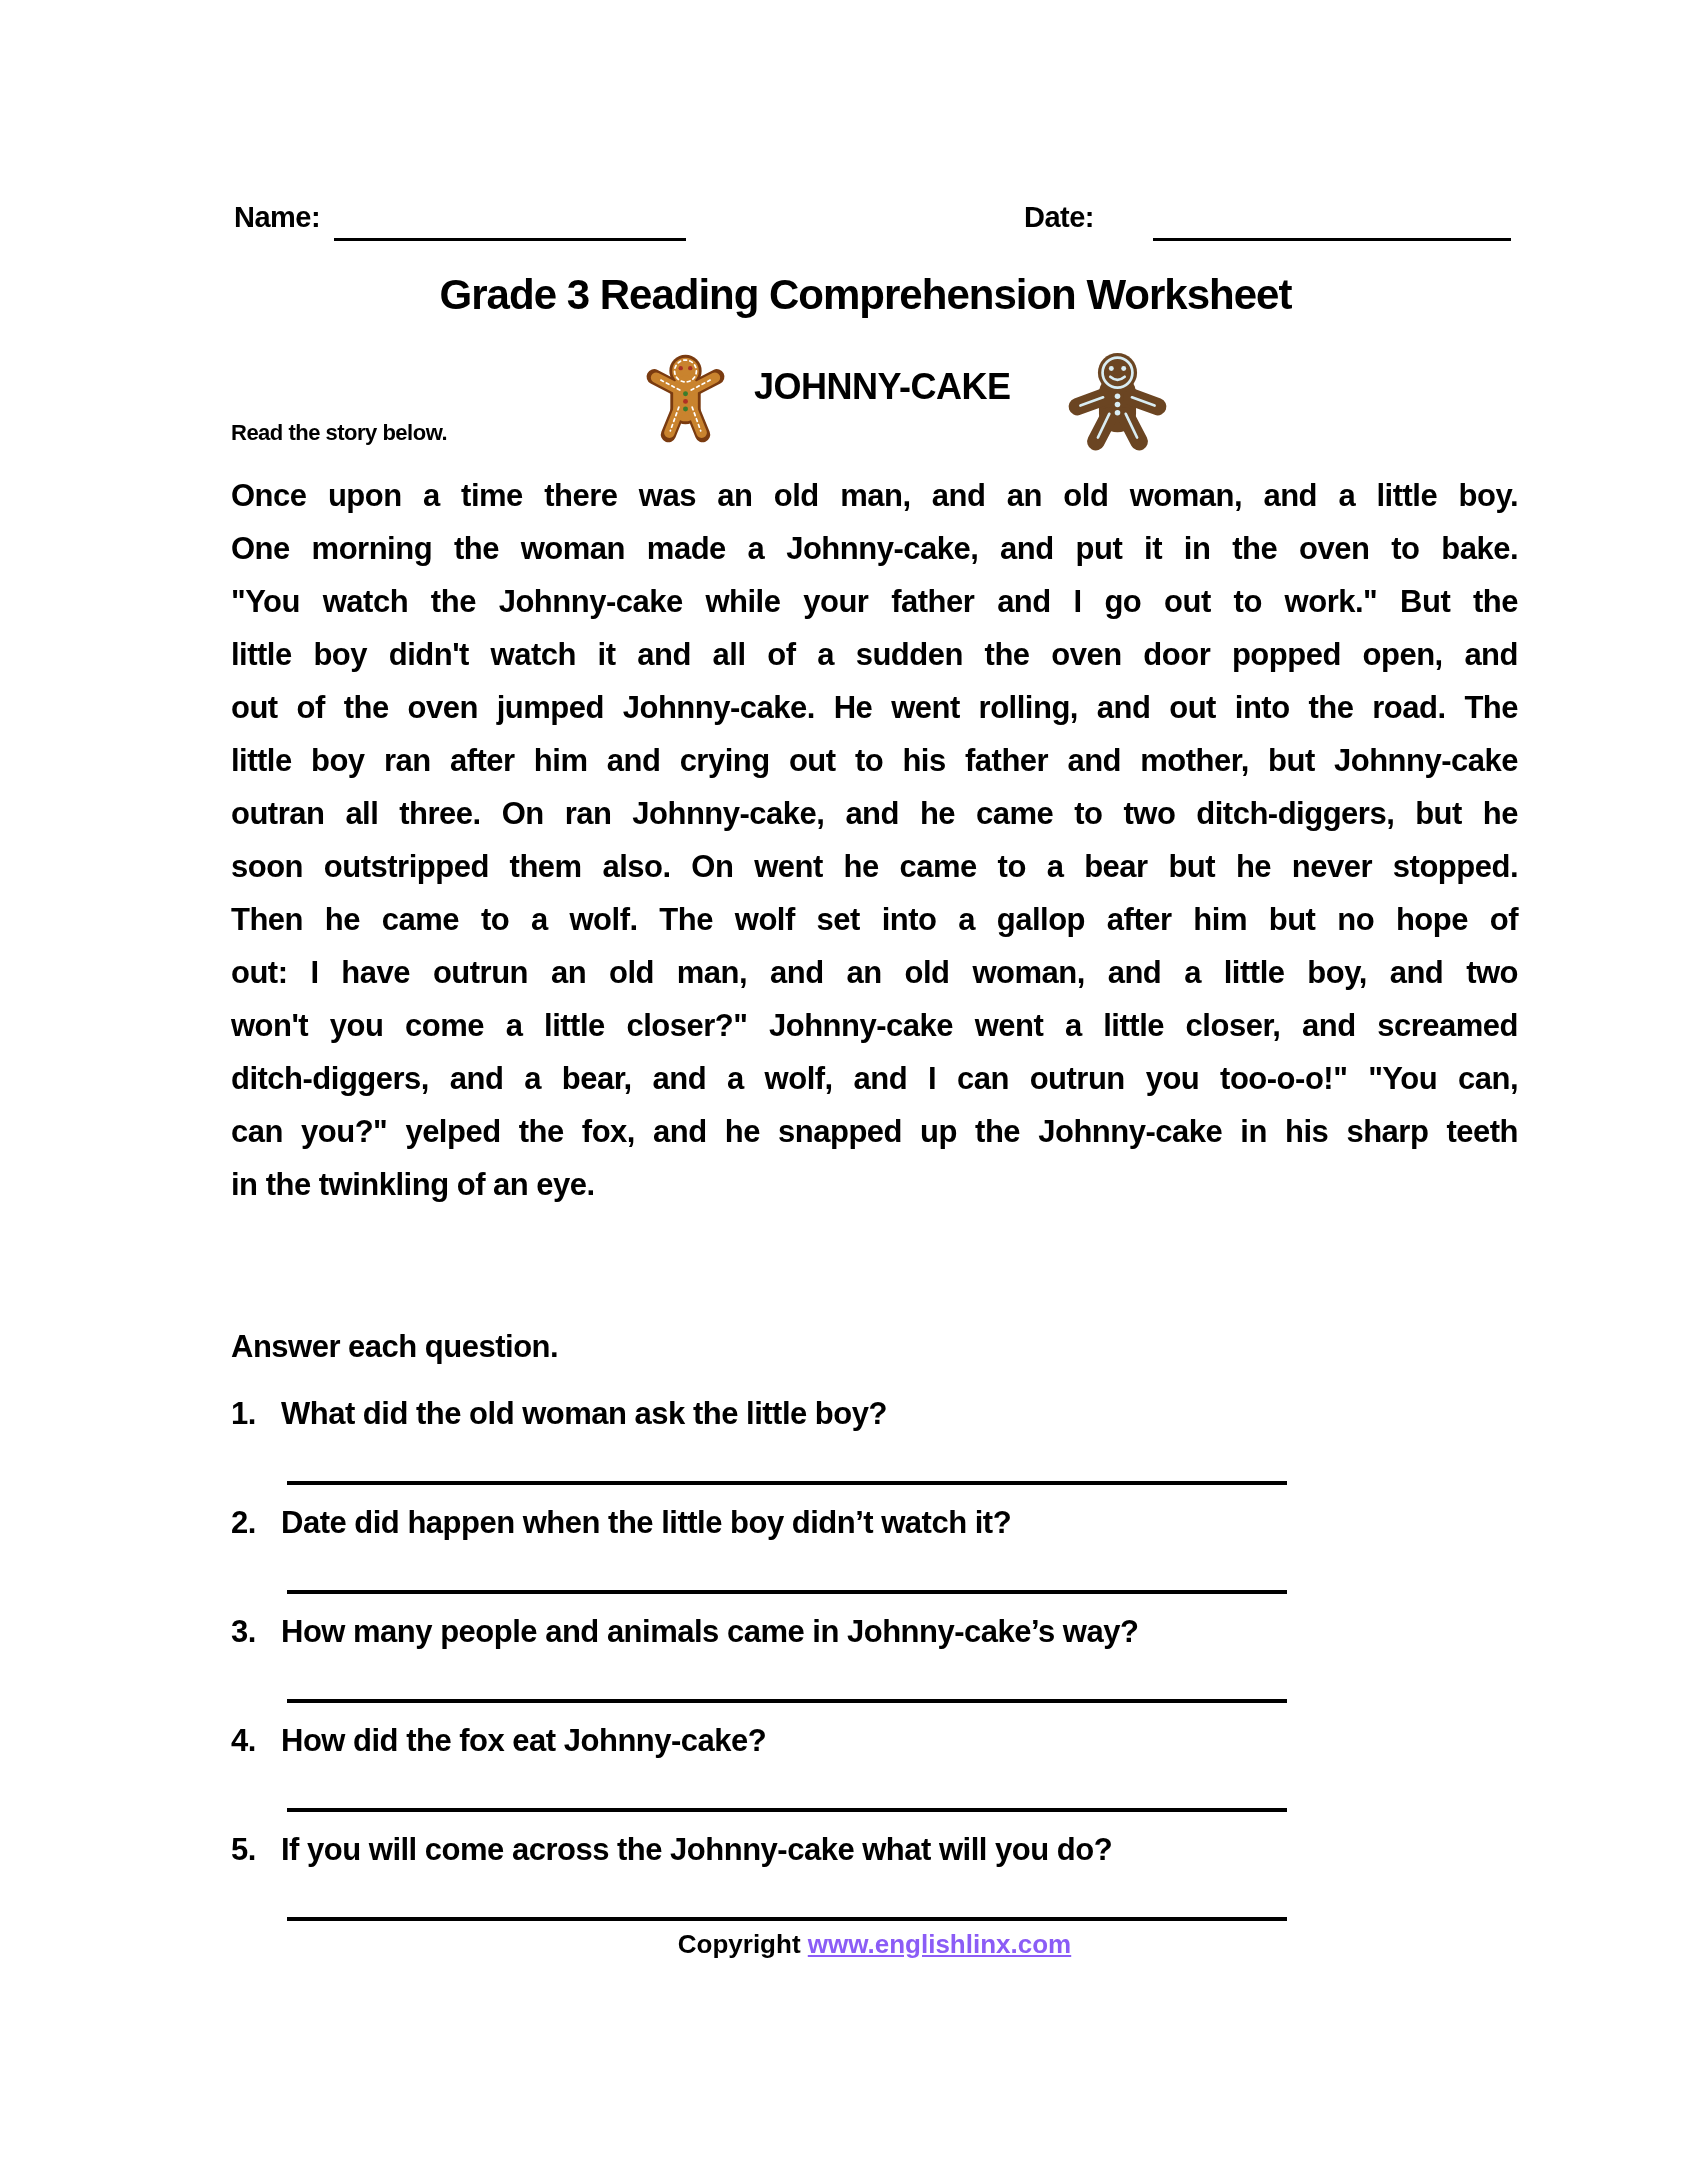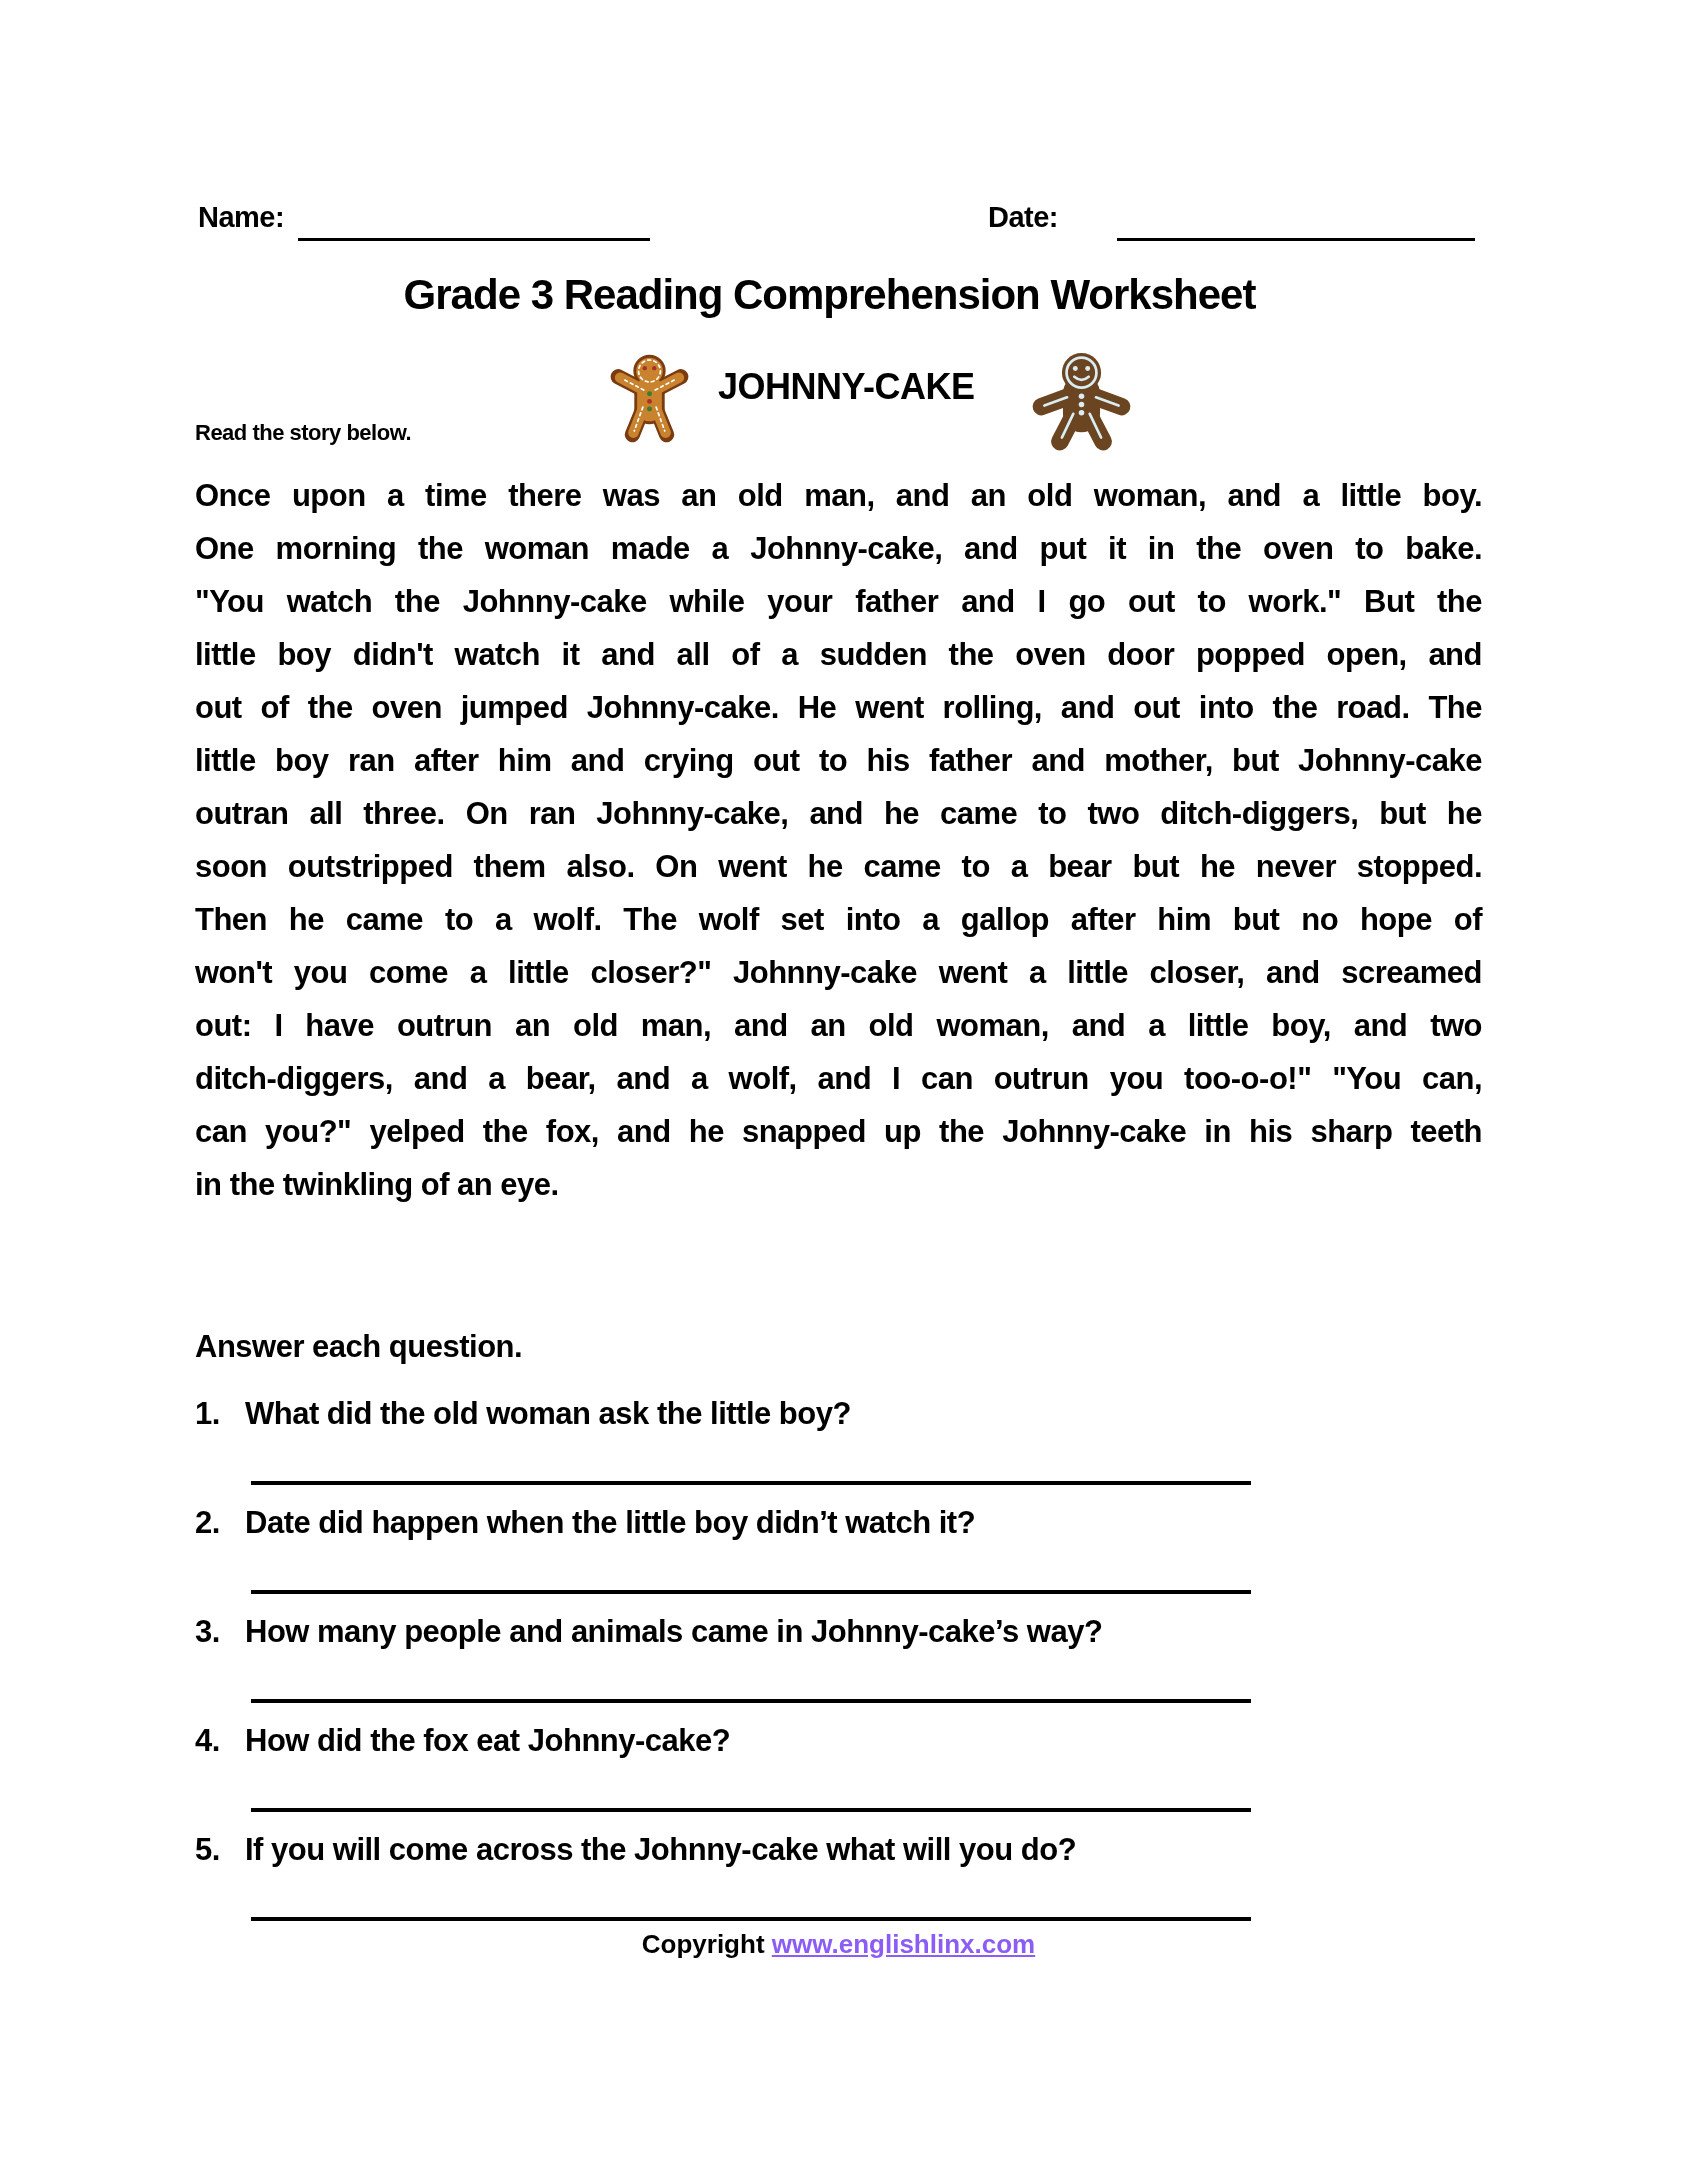--- a/index.html
+++ b/index.html
@@ -1,21 +1,21 @@
 <!DOCTYPE html>
 <html><head>
 <meta charset="utf-8">
 <style>
   html,body{margin:0;padding:0;}
   body{
     width:1683px;height:2178px;background:#ffffff;position:relative;
     font-family:"Liberation Sans", sans-serif;font-weight:700;color:#000;
     overflow:hidden;
   }
-  .abs{position:absolute;}
+  .abs{position:absolute;margin-left:36px;}
   
   .field-label{font-size:29px;letter-spacing:-0.5px;}
   .blank-line{border-top:3px solid #000;height:0;}
   .name-label{left:198px;top:201px;}
   .name-line{left:298px;top:238px;width:352px;}
   .date-label{left:988px;top:201px;}
   .date-line{left:1117px;top:238px;width:358px;}
   
   .page-title{left:186px;top:271px;width:1287px;text-align:center;
     font-size:42px;letter-spacing:-1px;}
@@ -130,23 +130,23 @@
 
     <div class="story-line">little boy ran after him and crying out to his father and mother, but Johnny-cake</div>
 
     <div class="story-line">outran all three. On ran Johnny-cake, and he came to two ditch-diggers, but he</div>
 
     <div class="story-line">soon outstripped them also. On went he came to a bear but he never stopped.</div>
 
     <div class="story-line">Then he came to a wolf. The wolf set into a gallop after him but no hope of</div>
 
 
+    <div class="story-line">out: I have outrun an old man, and an old woman, and a little boy, and two</div>
+
     <div class="story-line">won't you come a little closer?" Johnny-cake went a little closer, and screamed</div>
-
-    <div class="story-line">out: I have outrun an old man, and an old woman, and a little boy, and two</div>
 
     <div class="story-line">ditch-diggers, and a bear, and a wolf, and I can outrun you too-o-o!" "You can,</div>
 
     <div class="story-line">can you?" yelped the fox, and he snapped up the Johnny-cake in his sharp teeth</div>
 
     <div class="story-line">in the twinkling of an eye.</div>
   </div>
 
 <div class="abs answer-instr">Answer each question.</div>
 

